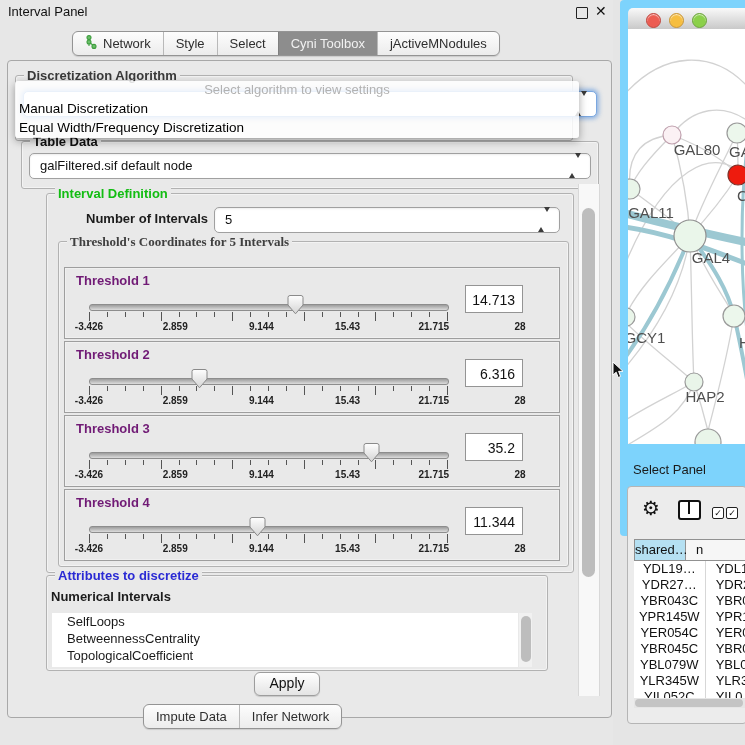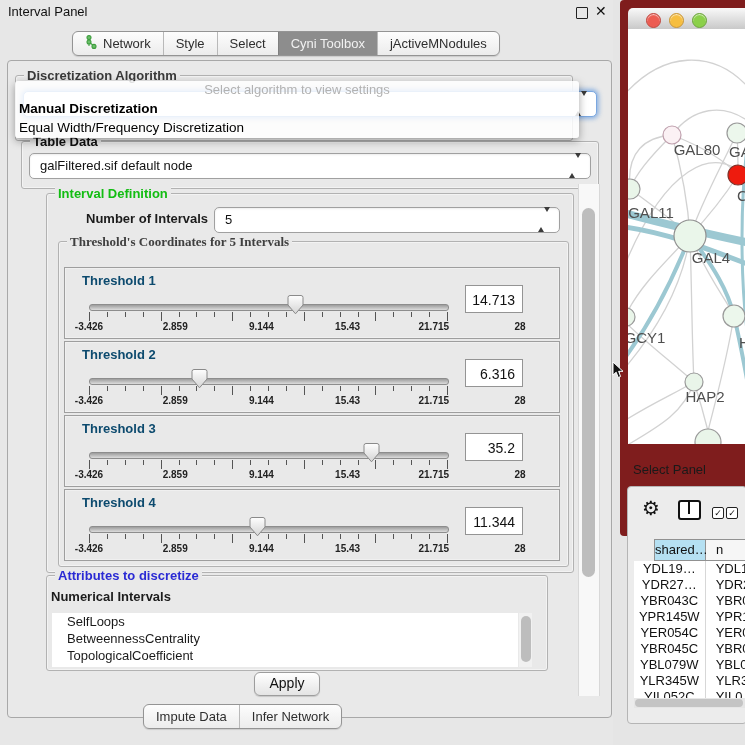--- a/index.html
+++ b/index.html
@@ -45,26 +45,26 @@
   
   #algo-combo{left:15px;top:30px;width:572px;height:24px;border:1px solid #7ba7e0;
               box-shadow:0 0 4px 2px rgba(95,150,220,.65);}
   
   #algo-popup{left:7px;top:20px;width:564px;height:57px;background:rgba(255,255,255,.84);
               border-radius:3px;box-shadow:0 3px 8px rgba(0,0,0,.35);z-index:5;}
   #algo-popup .prompt{display:block;text-align:center;color:#b2b2b2;font-size:13px;
                       line-height:18px;}
   #algo-popup .opt{display:block;padding-left:4px;font-size:13.5px;line-height:19px;color:#000;
                    white-space:nowrap;}
-  #algo-popup .opt.hl{font-weight:bold;}
+  #algo-popup .opt.hl{font-weight:normal;}
 
   
   .tbox{position:absolute;left:56px;width:494px;height:70px;background:#e9e9e9;
         border:1px solid #9e9e9e;box-shadow:inset 0 0 0 1px #f0f0f0;}
-  .tbox .tlabel{position:absolute;left:17px;top:5px;font-weight:bold;font-size:13px;color:#0c4a6e;}
+  .tbox .tlabel{position:absolute;left:11px;top:5px;font-weight:bold;font-size:13px;color:#701a75;}
   .track{position:absolute;left:24px;top:36px;width:358px;height:5px;border-radius:3px;
          background:linear-gradient(#9d9d9d,#dcdcdc);border:1px solid #8d8d8d;}
   .thumb{position:absolute;top:26px;width:17px;height:21px;}
   .tickrow{position:absolute;left:24px;top:44px;width:358px;height:10px;}
   .tick{position:absolute;top:0;width:1px;background:#555;}
   .ticklabs{position:absolute;left:24px;top:53px;width:431px;height:12px;}
   .ticklab{position:absolute;transform:translateX(-50%);font-size:10px;font-weight:bold;color:#222;
            white-space:nowrap;}
   .vbox{position:absolute;left:400px;top:17px;width:58px;height:28px;background:#fff;
         border:1px solid #949494;font-size:14px;line-height:28px;text-align:right;
@@ -80,21 +80,21 @@
   #apply-btn{left:246px;top:611px;width:64px;height:22px;border:1px solid #9d9d9d;border-radius:6px;
              background:linear-gradient(#ffffff,#e4e4e4);text-align:center;line-height:21px;
              font-size:14px;color:#111;box-shadow:0 1px 1px rgba(0,0,0,.15);}
 
   #pane-scrollbar{left:570px;top:123px;width:20px;height:512px;background:#f8f8f8;
                   border-left:1px solid #d8d8d8;border-right:1px solid #d8d8d8;}
   #pane-scrollbar .th{position:absolute;left:2.5px;top:24px;width:13px;height:369px;
                       background:#bdbdbd;border-radius:7px;}
 
   
-  #net-frame{left:620px;top:0;width:125px;height:536px;background:#7f1d1d;border-radius:4px 0 0 4px;}
+  #net-frame{left:620px;top:0;width:125px;height:536px;background:#7dd3fc;border-radius:4px 0 0 4px;}
   #net-titlebar{left:8px;top:8px;width:117px;height:21px;border-radius:5px 0 0 0;
                 background:linear-gradient(#f9f9f9,#c9c9c9);border-bottom:1px solid #9a9a9a;}
   .light{position:absolute;top:4.5px;width:13px;height:13px;border-radius:50%;
          box-shadow:inset 0 1px 1px rgba(255,255,255,.7);}
   #light-red{left:18px;background:#ec5c52;border:1px solid #bf4840;}
   #light-yellow{left:41px;background:#f6be40;border:1px solid #c79539;}
   #light-green{left:64px;background:#8bd04a;border:1px solid #6da33e;}
   #net-canvas{left:8px;top:29px;width:117px;height:415px;background:#fff;overflow:hidden;}
 
   #tp-title{left:633px;top:462px;font-size:13px;color:#1a1a1a;}
@@ -103,21 +103,21 @@
   #gear-icon{left:14px;top:10px;font-size:20px;color:#111;line-height:22px;}
   #split-icon{left:50px;top:13px;width:19px;height:16px;border:2px solid #111;border-radius:3px;background:#fff;}
   #split-icon::after{content:"";position:absolute;left:7.5px;top:0;width:2px;height:12px;background:#111;}
   .cbx{position:absolute;top:20px;width:10px;height:10px;border:1.5px solid #222;border-radius:2px;
        font-size:9px;line-height:10px;text-align:center;color:#111;background:#fff;}
   #cbx1{left:84px;} #cbx2{left:98px;}
   #grid{left:6px;top:52px;width:140px;}
   .hrow{display:flex;height:22px;}
   .hcell{box-sizing:border-box;border:1px solid #919191;font-size:13px;text-align:center;
          line-height:20px;color:#111;}
-  .hc1{width:52px;background:#b5e0f2;margin-left:20px;}
+  .hc1{width:52px;background:#b5e0f2;}
   .hc2{width:62px;background:#f6f6f6;border-left:none;text-align:left;padding-left:10px;}
   #gbody{position:absolute;left:6px;top:74px;width:140px;height:137px;overflow:hidden;background:#fff;}
   .grow{display:flex;height:16px;line-height:16px;font-size:13px;color:#111;}
   .gc1{width:75px;text-align:center;white-space:nowrap;}
   .gc2{width:62px;padding-left:10px;white-space:nowrap;border-left:1px solid #d7d7d7;}
   #hscroll{position:absolute;left:6px;top:211px;width:112px;height:10px;background:#e6e6e6;}
   #hscroll .th{position:absolute;left:1px;top:1px;width:108px;height:8px;background:#c4c4c4;border-radius:4px;}
 
   #cursor{left:612px;top:362px;z-index:9;}
   text{font-family:"Liberation Sans","DejaVu Sans",sans-serif;}

